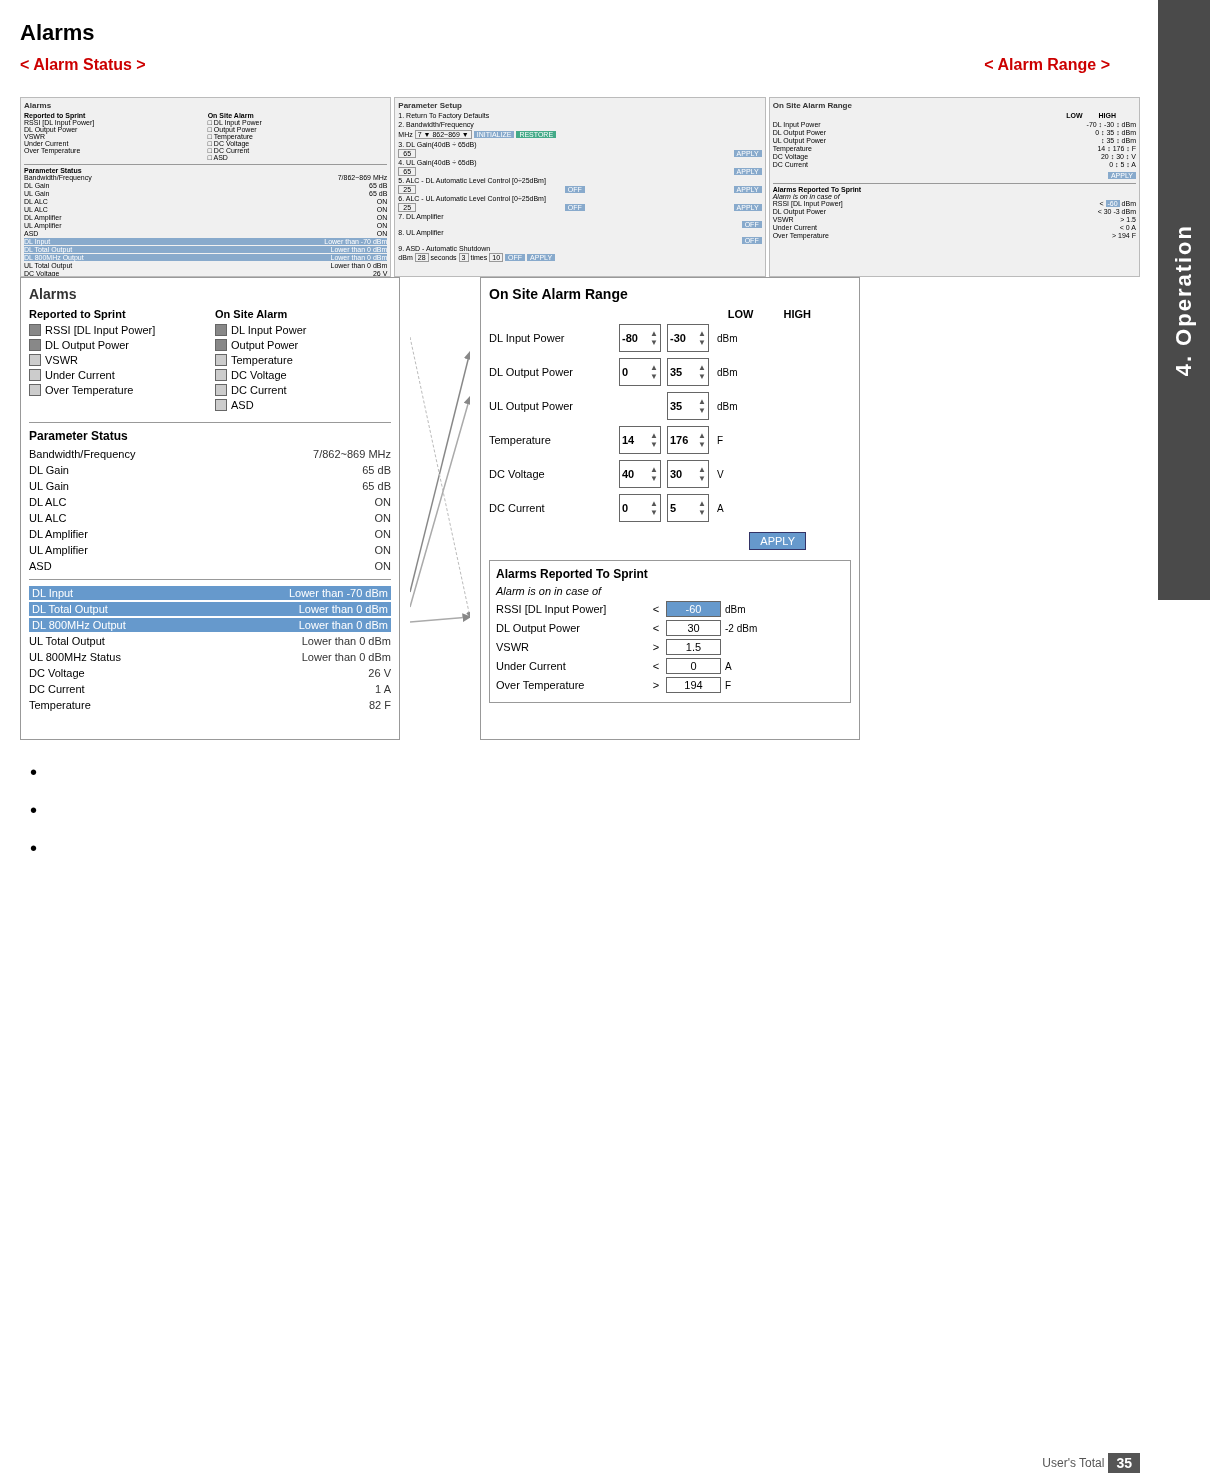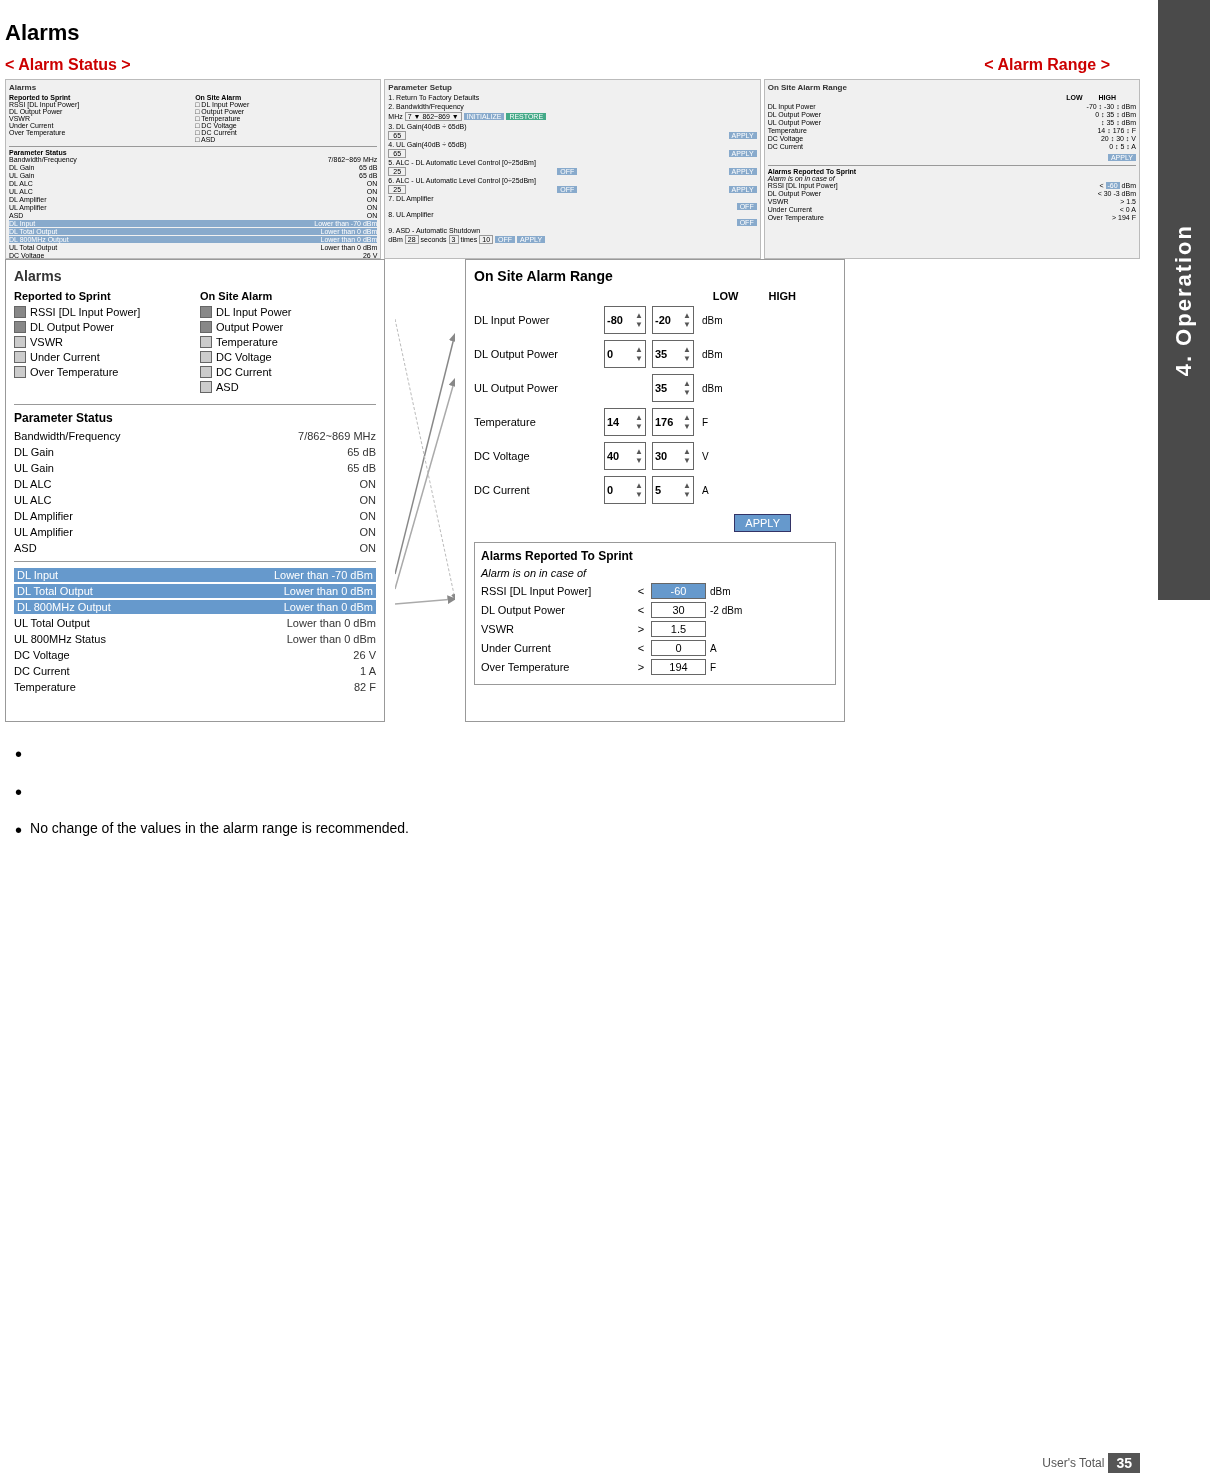--- a/index.html
+++ b/index.html
@@ -28,34 +28,34 @@
     .side-tab-text {
       color: white;
       font-size: 22px;
       font-weight: bold;
       writing-mode: vertical-rl;
       transform: rotate(180deg);
       letter-spacing: 2px;
     }
 
     .main-content {
-      padding: 20px 70px 20px 5px;
+      padding: 20px 70px 20px 20px;
     }
 
     h1.page-title {
       font-size: 22px;
       font-weight: bold;
       margin-bottom: 10px;
     }
 
     
     .header-labels {
       display: flex;
       justify-content: space-between;
-      margin-bottom: 5px;
+      margin-bottom: 23px;
       padding-right: 30px;
     }
     .header-label {
       font-size: 16px;
       font-weight: bold;
       color: #c00;
     }
 
     
     .large-diagram {
@@ -715,21 +715,21 @@
       </div>
 
       <div class="range-row">
         <span class="range-row-label">DL Input Power</span>
         <div class="range-inputs">
           <div class="spin-box">
             <span class="spin-value">-80</span>
             <span class="spin-arrows">▲<br>▼</span>
           </div>
           <div class="spin-box">
-            <span class="spin-value">-20</span>
+            <span class="spin-value">-30</span>
             <span class="spin-arrows">▲<br>▼</span>
           </div>
           <span class="range-unit">dBm</span>
         </div>
       </div>
 
       <div class="range-row">
         <span class="range-row-label">DL Output Power</span>
         <div class="range-inputs">
           <div class="spin-box">
@@ -845,21 +845,20 @@
 
   <div class="bullet-section">
     <div class="bullet-item">
       <span class="bullet-dot">•</span>
     </div>
     <div class="bullet-item">
       <span class="bullet-dot">•</span>
     </div>
     <div class="bullet-item">
       <span class="bullet-dot">•</span>
-      <span class="bullet-text">No change of the values in the alarm range is recommended.</span>
     </div>
   </div>
 
 </div>
 
 <div class="footer">
   <span>User's Total</span>
   <span class="footer-page">35</span>
 </div>
 

